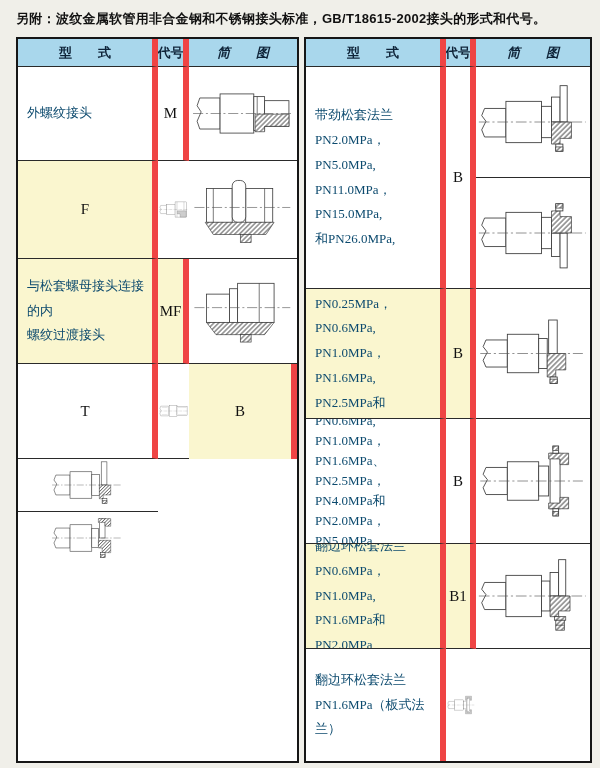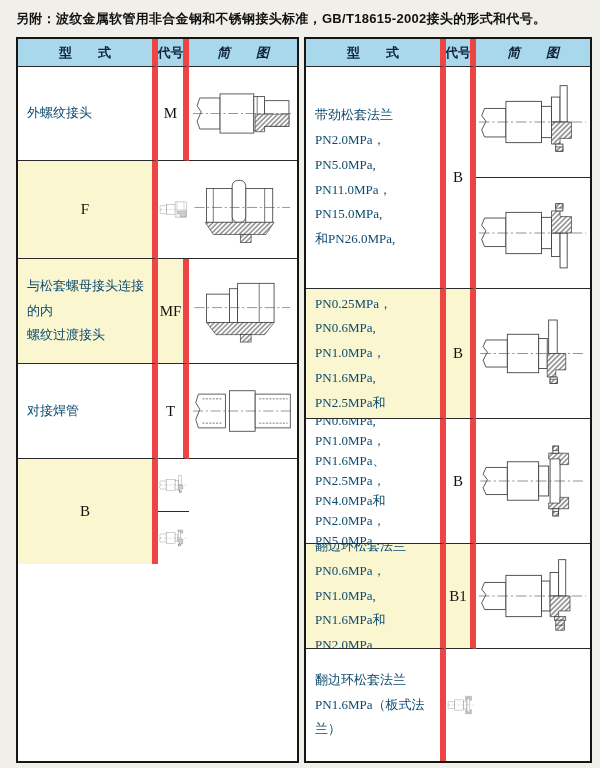--- a/index.html
+++ b/index.html
@@ -138,21 +138,20 @@
               <rect x="60" y="22" width="12" height="50" fill="#fff" stroke="#3a3a3a" stroke-width="1.2"></rect>
               <rect x="72" y="14" width="54" height="58" fill="#fff" stroke="#3a3a3a" stroke-width="1.2"></rect>
               <line x1="104" y1="14" x2="104" y2="72" stroke="#3a3a3a" stroke-width="1"></line>
               <polygon points="26,72 126,72 112,90 40,90" fill="url(#h3)" stroke="#3a3a3a" stroke-width="1"></polygon>
               <rect x="76" y="90" width="16" height="11" fill="url(#h3)" stroke="#3a3a3a" stroke-width="1"></rect>
               <line x1="8" y1="50" x2="150" y2="50" stroke="#555" stroke-width="0.9" stroke-dasharray="15 4 3 4"></line>
             </svg>
           </div>
       </div>
 
-      <div class="c tc">对接焊管</div>
       <div class="c cc">T</div>
       <div class="c dc er">
         <div class="dia">
             <svg viewBox="0 0 160 110" preserveAspectRatio="xMidYMid meet">
               <defs>
                 <pattern id="h4" width="5" height="5" patternUnits="userSpaceOnUse" patternTransform="rotate(45)">
                   <rect width="5" height="5" fill="#fff"></rect>
                   <line x1="2.5" y1="0" x2="2.5" y2="5" stroke="#4a4a4a" stroke-width="1.4"></line>
                 </pattern>
               </defs>

